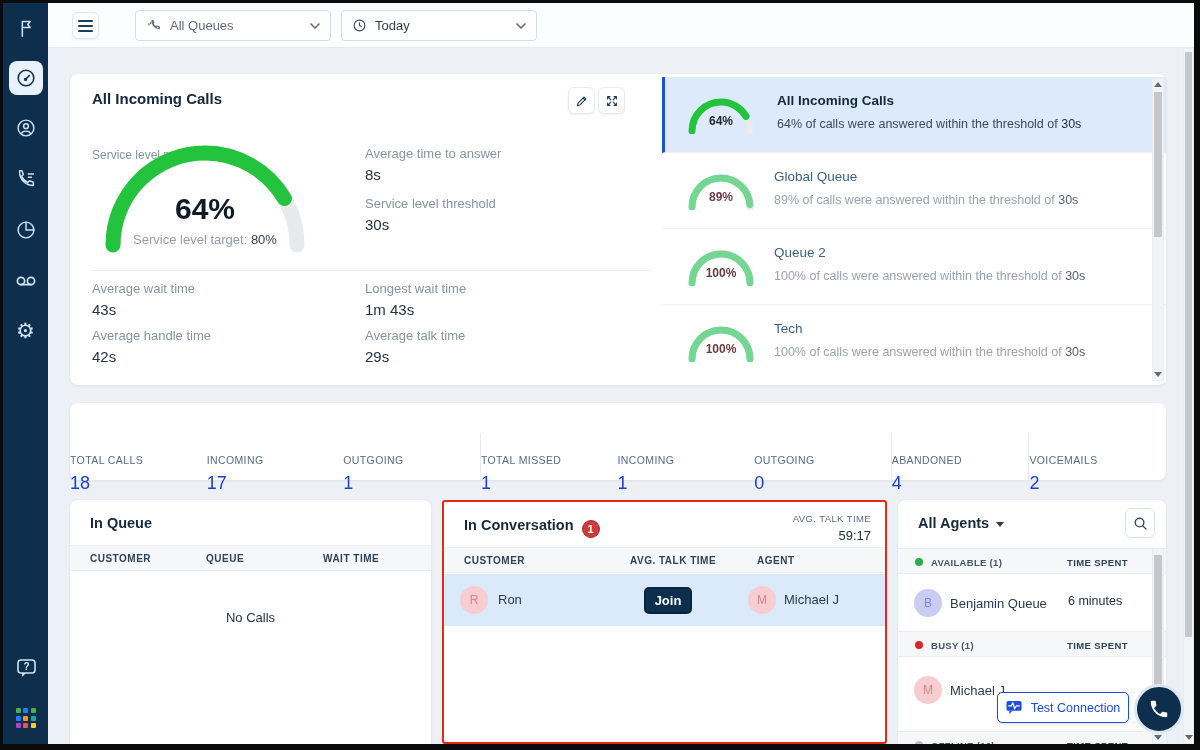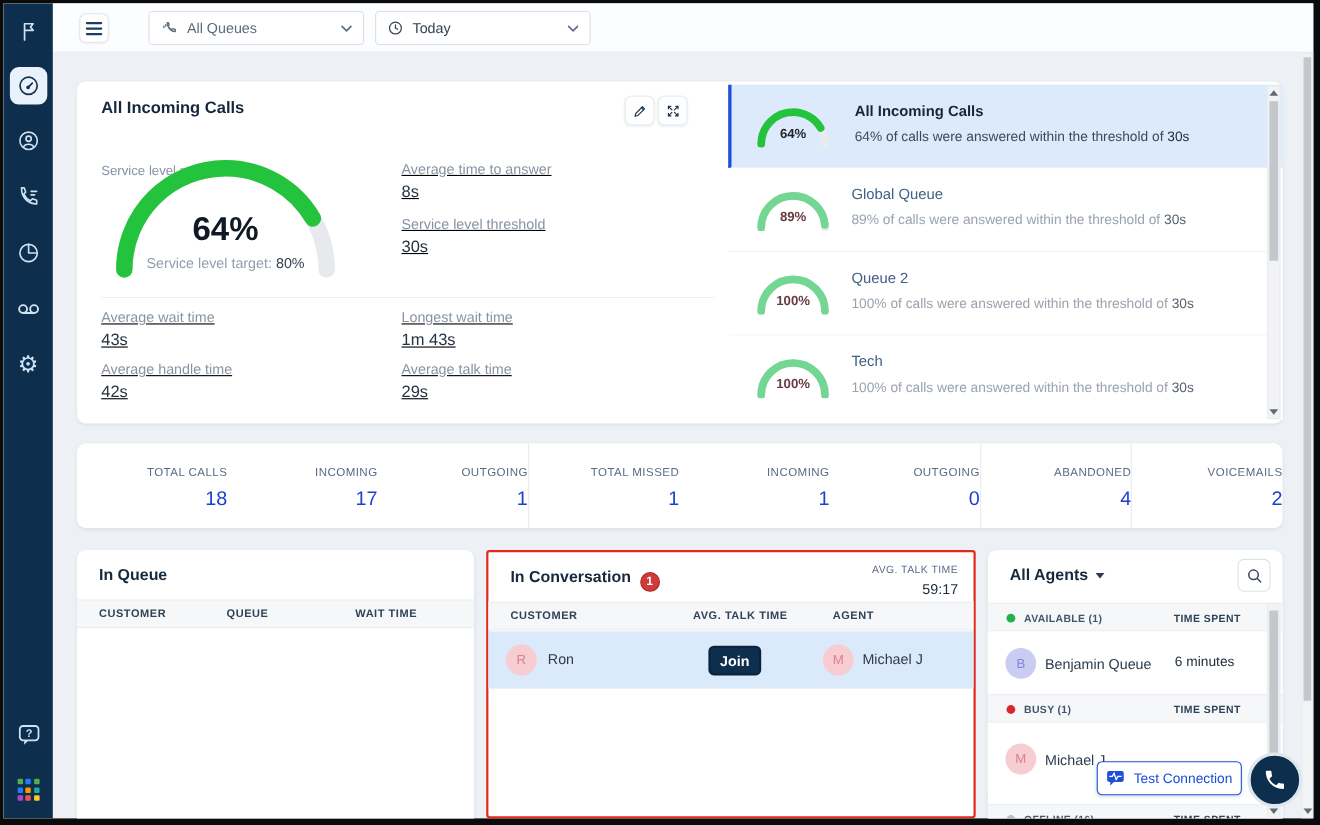--- a/index.html
+++ b/index.html
@@ -27,21 +27,21 @@
   
   .card { position:absolute; background:#fff; border-radius:8px; box-shadow:0 1px 3px rgba(25,45,70,.07); }
   .card-top { left:67px; top:71px; width:1096px; height:311px; }
   .t-title { position:absolute; left:22px; top:16px; font-size:15px; font-weight:bold; color:#15273b; }
   .t-sub { position:absolute; left:22px; top:42px; font-size:12px; color:#8593a2;margin-top:32px; }
   .icon-btn { position:absolute; width:27px; height:27px; background:#fff; border:1px solid #e8ecf1; border-radius:6px; box-shadow:0 1px 2px rgba(20,40,70,.07); display:flex; align-items:center; justify-content:center; cursor:pointer; }
   .gauge-wrap { position:absolute; left:30px; top:68px; width:210px; height:112px; }
   .g-value { position:absolute; left:0; top:50px; width:210px; text-align:center; font-size:30px; font-weight:bold; color:#0f1a26; }
   .g-target { position:absolute; left:-20px; top:90px; width:250px; text-align:center; font-size:13px; color:#949daa; white-space:nowrap; }
   .g-target b { color:#333f4c; font-weight:normal;margin-top:48px; }
-  .metric { position:absolute; width:250px;text-decoration:underline; }
+  .metric { position:absolute; width:250px; }
   .metric .ml { font-size:13px; color:#8794a3; }
   .metric .mv { font-size:15px; color:#27333f; margin-top:5px; }
   .divider { position:absolute; left:22px; top:196px; width:558px; height:1px; background:#edf0f3; }
 
   
   .qlist { position:absolute; left:592px; top:3px; width:504px; height:305px; }
   .q-item { position:absolute; left:0; width:100%; height:76px; border-bottom:1px solid #f0f2f5; background:#fff; cursor:pointer; }
   .q-item.sel { background:#dceafc; border-left:3px solid #1d4fd7; }
   .q-gauge { position:absolute; left:24px; top:17px; width:70px; height:40px; }
   .q-item.sel .q-gauge { left:21px; }
@@ -56,21 +56,21 @@
 
   
   .vscroll { position:absolute; background:#f2f3f5; border:1px solid #ebecee; }
   .vthumb { position:absolute; left:1px; right:1px; background:#c4c7cc; }
   .tri-up, .tri-dn { position:absolute; left:50%; transform:translateX(-50%); width:0; height:0; border-left:4px solid transparent; border-right:4px solid transparent; }
   .tri-up { border-bottom:5px solid #606a74; }
   .tri-dn { border-top:5px solid #606a74; }
 
   
   .card-stats { left:67px; top:400px; width:1096px; height:77px; display:flex; }
-  .stat { flex:1; text-align:right; padding-top:21px; }
+  .stat { flex:1; text-align:left; padding-top:21px;margin-top:30px; }
   .stat.sep { border-left:1px solid #e7ebf0; }
   .stat .sl { font-size:10.5px; color:#5a6a84; letter-spacing:.4px; }
   .stat .sv { font-size:18px; color:#1d3fd0; margin-top:7px; }
 
   
   .panel-title { position:absolute; left:20px; top:15px; font-size:14.5px; font-weight:bold; color:#17293c; }
   .thead { position:absolute; left:0; top:45px; width:100%; height:26px; background:#f5f7f9; border-top:1px solid #eaeef2; border-bottom:1px solid #eaeef2; }
   .th { position:absolute; top:7px; font-size:10px; font-weight:bold; letter-spacing:.5px; color:#2f4257; }
 
   .card-inqueue { left:67px; top:497px; width:361px; height:292px; border-radius:8px 8px 0 0; }
@@ -347,20 +347,21 @@
         </div>
   </section>
 
   <section class="card card-inqueue">
     <h3 class="panel-title">In Queue</h3>
     <div class="thead">
       <span class="th" style="left:20px">CUSTOMER</span>
       <span class="th" style="left:136px">QUEUE</span>
       <span class="th" style="left:253px">WAIT TIME</span>
     </div>
+    <div class="no-calls">No Calls</div>
   </section>
 
   <section class="card-conv">
     <h3 class="panel-title"><span>In Conversation</span><span class="badge">1</span></h3>
     <div class="avg-block">
       <div class="al">AVG. TALK TIME</div>
       <div class="av2">59:17</div>
     </div>
     <div class="thead">
       <span class="th" style="left:20px">CUSTOMER</span>

